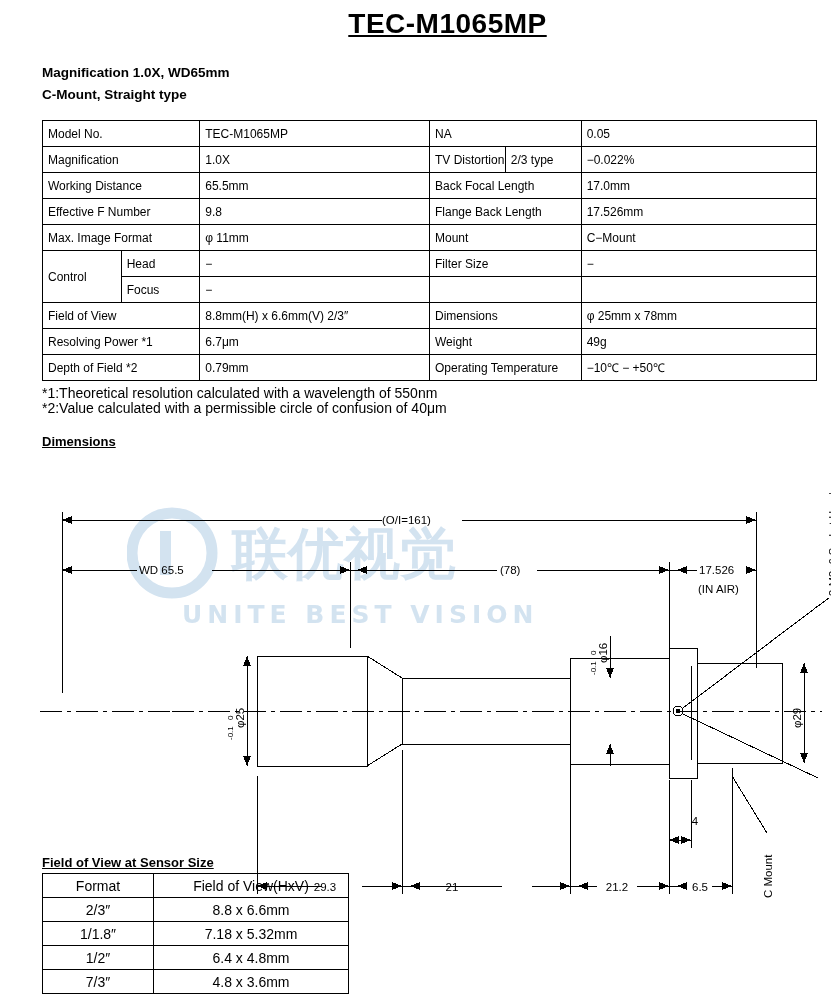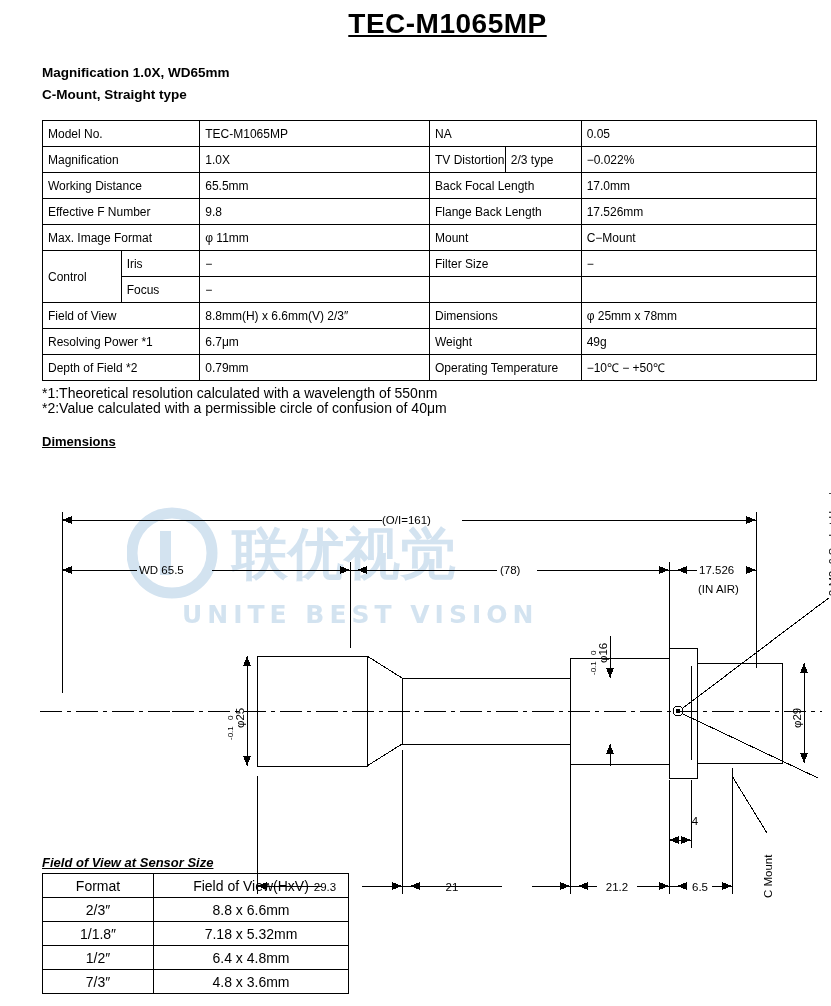--- a/index.html
+++ b/index.html
@@ -106,21 +106,20 @@
   }
 
   
   .fov-head {
     position: absolute;
     left: 10px;
     top: 855px;
     font-size: 13px;
     font-weight: bold;
     text-decoration: underline;
-    font-style: italic;
   }
   .fov-wrap {
     position: absolute;
     left: 10px;
     top: 873px;
   }
   table.fov {
     border-collapse: collapse;
     font-size: 14px;
     table-layout: fixed;
@@ -176,21 +175,21 @@
         <td class="c6">17.526mm</td>
       </tr>
       <tr>
         <td class="c1" colspan="2">Max. Image Format</td>
         <td class="c3">φ 11mm</td>
         <td class="c4" colspan="2">Mount</td>
         <td class="c6">C−Mount</td>
       </tr>
       <tr>
         <td class="c1" rowspan="2">Control</td>
-        <td class="c2">Iris</td>
+        <td class="c2">Head</td>
         <td class="c3">−</td>
         <td class="c4" colspan="2">Filter Size</td>
         <td class="c6">−</td>
       </tr>
       <tr>
         <td class="c2">Focus</td>
         <td class="c3">−</td>
         <td class="c4" colspan="2"></td>
         <td class="c6"></td>
       </tr>

